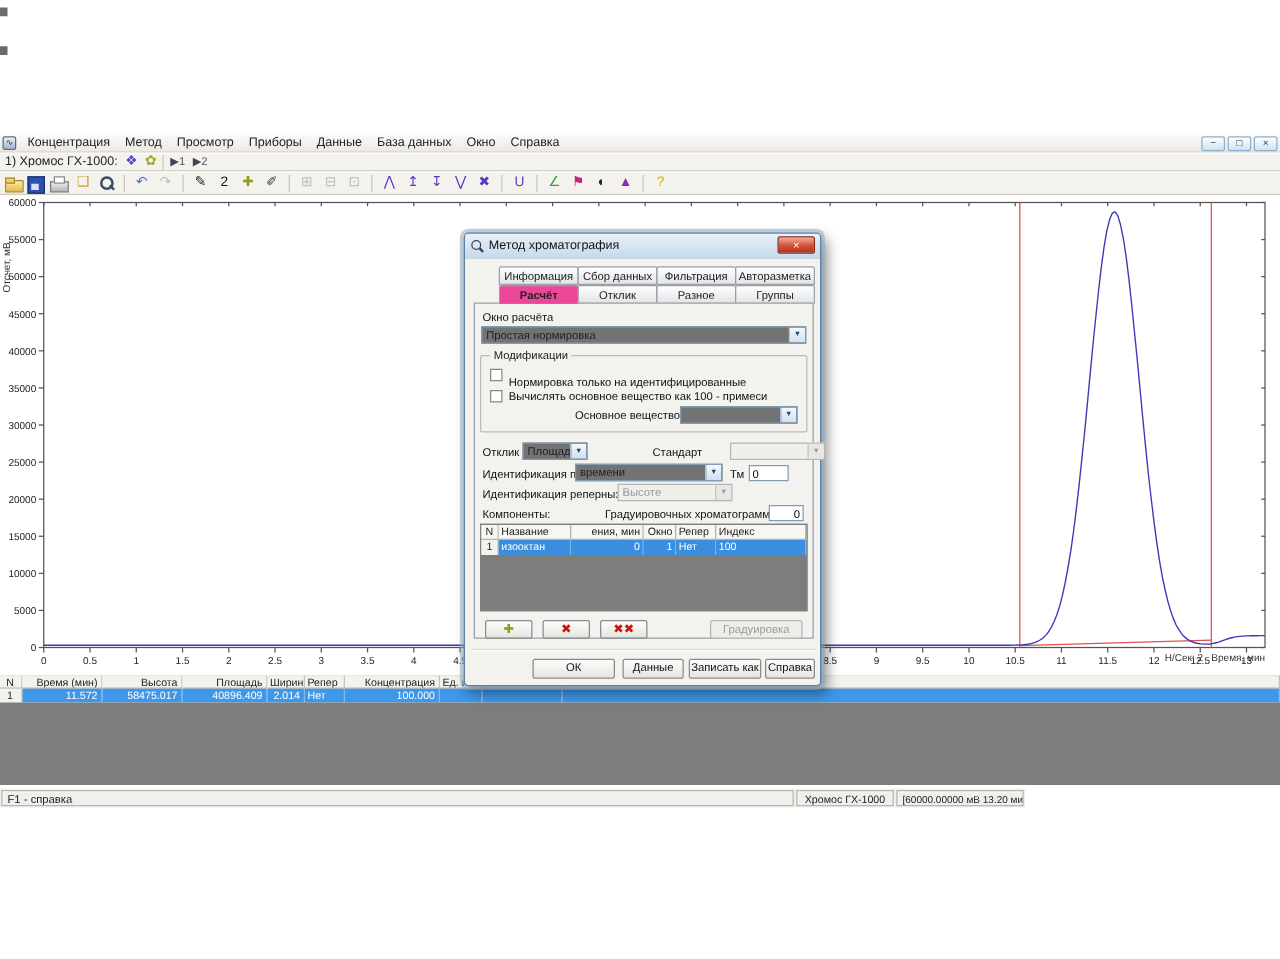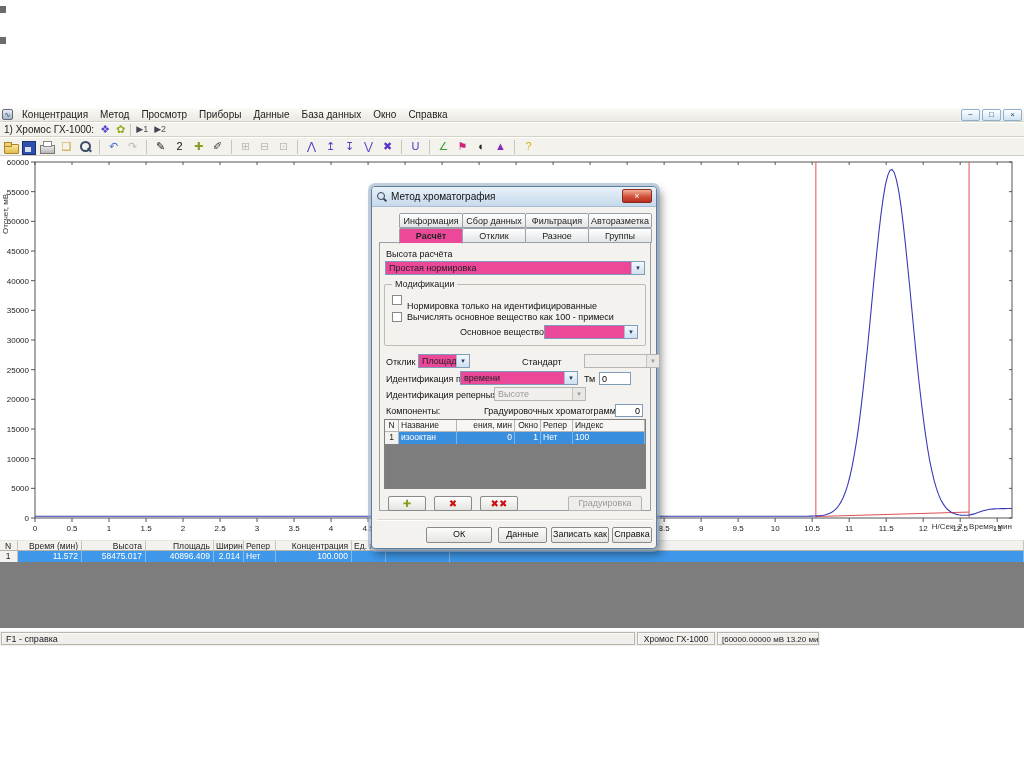--- a/index.html
+++ b/index.html
@@ -88,21 +88,21 @@
   .dlg-close{position:absolute;right:4px;top:2px;width:30px;height:14px;border:1px solid #8a2a1a;
              border-radius:2px;background:linear-gradient(#f2b09a,#d2513a 55%,#b83020);
              color:#fff;font-size:9px;line-height:12px;text-align:center;}
   .tabrow{position:absolute;left:7px;width:272px;height:28px;display:flex;padding-left:20px;}
   .tab{flex:1;height:15px;line-height:14px;text-align:center;font-size:9px;
        border:1px solid #9aa0a8;border-radius:2px 2px 0 0;margin-right:-1px;
        background:linear-gradient(#ffffff,#e2e4e6);overflow:hidden;white-space:nowrap;}
   .tab.active{background:#ec4899;border-bottom:1px solid #f3f2ef;font-weight:bold;position:relative;z-index:3;height:16px;}
   .dlg-page{position:absolute;left:7px;top:55px;width:272px;height:269px;border:1px solid #9aa0a8;background:#f3f2ef;}
   .dl{position:absolute;font-size:9px;white-space:nowrap;color:#111;}
-  .combo{position:absolute;background:#ec4899;border:1px solid #7f9db9;font-size:9px;line-height:12px;
+  .combo{position:absolute;background:#737373;border:1px solid #7f9db9;font-size:9px;line-height:12px;
          padding:0 14px 0 3px;overflow:hidden;white-space:nowrap;}
   .combo .arr{position:absolute;right:0;top:0;bottom:0;width:13px;text-align:center;font-size:6px;color:#246;
               line-height:12px;background:linear-gradient(#f4f8fc,#cfe0f0);border-left:1px solid #aac0d4;}
   .combo.dis{background:#f0efec;border-color:#b5b5b5;color:#999;margin-left:20px;}
   .combo.dis .arr{background:#e8e7e3;color:#999;border-left-color:#c5c5c0;}
   .cbx{position:absolute;width:10px;height:10px;background:#fff;border:1px solid #888;}
   .group{position:absolute;border:1px solid #bcbcb4;border-radius:2px;}
   .group .legend{position:absolute;top:-6px;left:7px;background:#f3f2ef;padding:0 3px;font-size:9px;}
   .tin{position:absolute;background:#fff;border:1px solid #7f9db9;font-size:9px;padding:0 2px;
        font-family:"Liberation Sans",sans-serif;height:13px;}
@@ -361,21 +361,21 @@
         <span class="tab">Авторазметка</span>
       </div>
     <div class="tabrow" style="top:41px;" id="tabRow2">
         <span class="tab active">Расчёт</span>
         <span class="tab">Отклик</span>
         <span class="tab">Разное</span>
         <span class="tab">Группы</span>
       </div>
     <div class="dlg-page"></div>
 
-    <div class="dl" style="left:14px;top:62px;">Высота расчёта</div>
+    <div class="dl" style="left:14px;top:62px;">Окно расчёта</div>
     <div class="combo" style="left:13px;top:74px;width:260px;height:14px;">
       <span>Простая нормировка</span><span class="arr">▼</span>
     </div>
 
     <div class="group" style="left:12px;top:97px;width:262px;height:62px;">
       <span class="legend">Модификации</span>
     </div>
     <span class="cbx" style="left:20px;top:108px;"></span>
     <div class="dl" style="left:35px;top:114px;">Нормировка только на идентифицированные</div>
     <span class="cbx" style="left:20px;top:125px;"></span>

